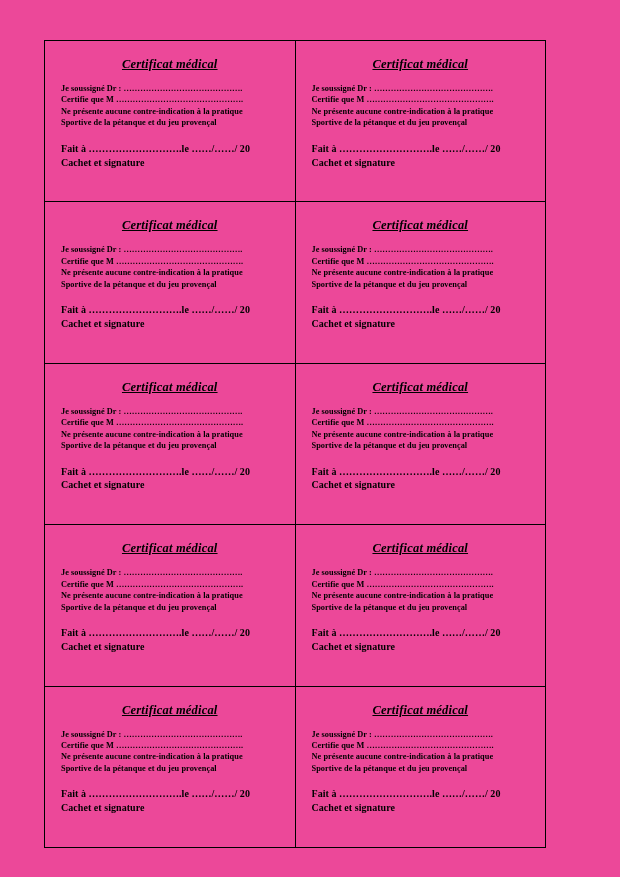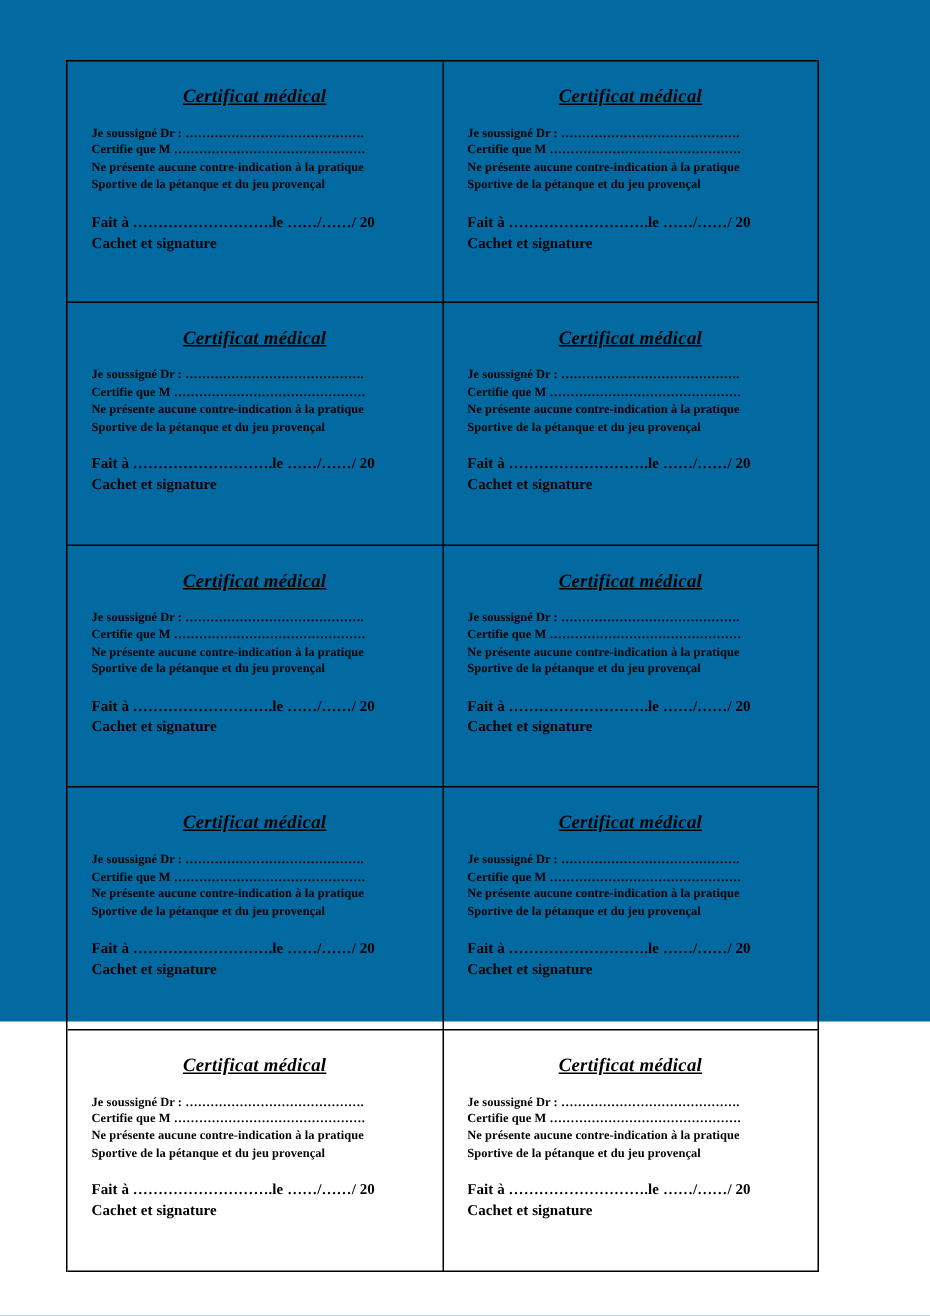--- a/index.html
+++ b/index.html
@@ -12,22 +12,22 @@
     height: 877px;
     font-family: "Liberation Serif", serif;
     color: #000000;
     position: relative;
   }
   .page {
     position: absolute;
     left: 0;
     top: 0;
     width: 620px;
-    height: 681px;
-    background: #0369a1;
+    height: 877px;
+    background: #ec4899;
   }
   .grid {
     position: absolute;
     left: 44px;
     top: 40px;
     width: 502px;
     height: 808px;
     display: grid;
     grid-template-columns: 1fr 1fr;
     grid-template-rows: repeat(5, 1fr);

